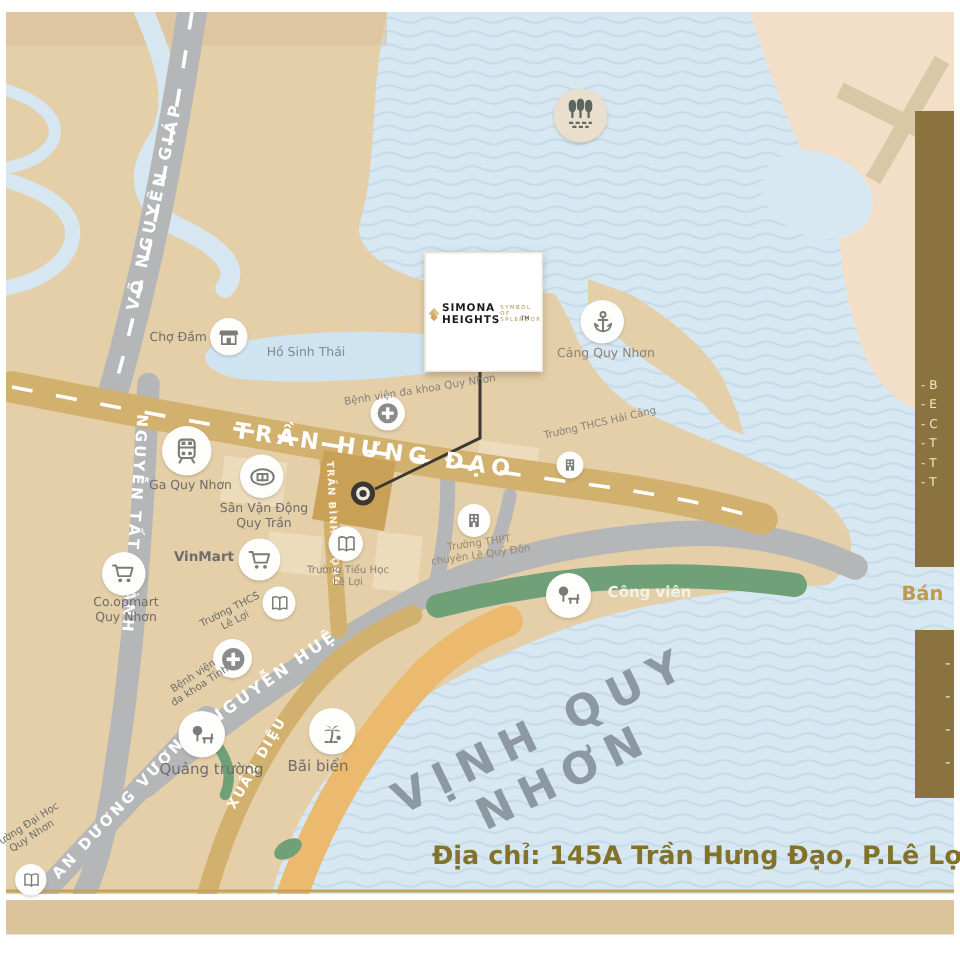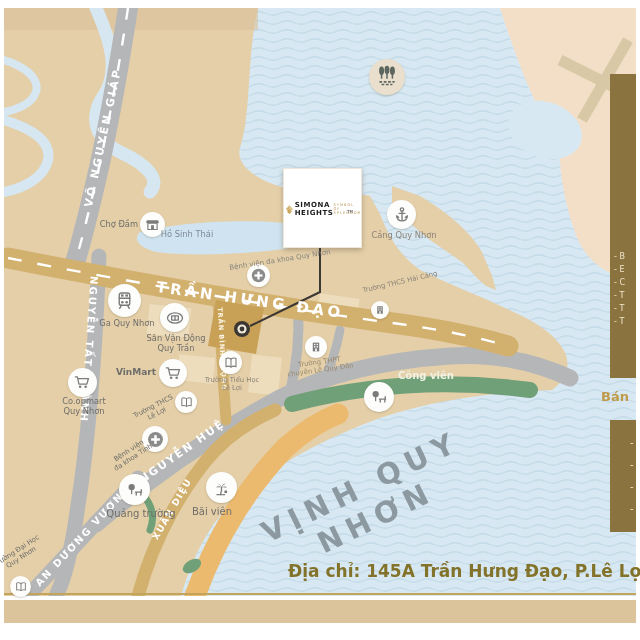--- a/index.html
+++ b/index.html
@@ -286,41 +286,41 @@
       </svg>
 </div>
 <div class="ic" style="left:10px;top:576px;width:21px;height:21px;">
   <svg width="14" height="14" viewBox="0 0 24 24">
         <path class="g" d="M12,6 C9.5,4.2 6.5,4.2 4.5,5.2 L4.5,17.5 C6.5,16.5 9.5,16.5 12,18.2 C14.5,16.5 17.5,16.5 19.5,17.5 L19.5,5.2 C17.5,4.2 14.5,4.2 12,6 Z"></path>
         <line class="g" x1="12" y1="6" x2="12" y2="18"></line>
       </svg>
 </div>
 
 <div class="lb md" style="left:92px;top:220px;width:46px;text-align:right;">Chợ Đầm</div>
-<div class="lb md" style="left:141px;top:230px;width:92px;color:#7e8b95;">Hồ Sinh Thái</div>
+<div class="lb md" style="left:158px;top:230px;width:92px;color:#7e8b95;">Hồ Sinh Thái</div>
 <div class="lb rot" style="left:224px;top:256px;width:112px;font-size:7px;transform:rotate(-9deg);color:#87847c;">Bệnh viện đa khoa Quy Nhơn</div>
 <div class="lb md" style="left:84px;top:319px;width:86px;">Ga Quy Nhơn</div>
 <div class="lb md" style="left:130px;top:334px;width:92px;">Sân Vận Động
 Quy Trần</div>
 <div class="lb" style="left:112px;top:367px;width:44px;text-align:right;font-size:9px;font-weight:600;">VinMart</div>
 <div class="lb md" style="left:44px;top:397px;width:80px;">Co.opmart
 Quy Nhơn</div>
 <div class="lb sm" style="left:190px;top:376px;width:84px;color:#8c8378;">Trường Tiểu Học
 Lê Lợi</div>
 <div class="lb sm rot" style="left:118px;top:402px;width:74px;transform:rotate(-27deg);">Trường THCS
 Lê Lợi</div>
 <div class="lb sm rot" style="left:94px;top:446px;width:74px;transform:rotate(-33deg);">Bệnh viện
 đa khoa Tỉnh</div>
 <div class="lb md" style="left:362px;top:231px;width:84px;color:#8c8378;">Cảng Quy Nhơn</div>
 <div class="lb sm rot" style="left:352px;top:278px;width:96px;transform:rotate(-13deg);color:#8c8378;">Trường THCS Hải Cảng</div>
 <div class="lb sm rot" style="left:274px;top:358px;width:92px;transform:rotate(-8deg);color:#98896f;">Trường THPT
 chuyên Lê Quý Đôn</div>
-<div class="lb lg" style="left:398px;top:370px;width:70px;text-align:left;color:#f0f2e4;font-weight:600;">Công viên</div>
+<div class="lb lg" style="left:398px;top:390px;width:70px;text-align:center;color:#f0f2e4;font-weight:600;">Công viên</div>
 <div class="lb lg" style="left:102px;top:508px;width:78px;">Quảng trường</div>
-<div class="lb lg" style="left:176px;top:506px;width:72px;">Bãi viên</div>
+<div class="lb lg" style="left:176px;top:506px;width:72px;">Bãi biển</div>
 <div class="lb sm rot" style="left:-16px;top:546px;width:70px;transform:rotate(-33deg);">Trường Đại Học
 Quy Nhơn</div>
 
 <div id="panel-top">
   <div>- B</div>
   <div>- E</div>
   <div>- C</div>
   <div>- T</div>
   <div>- T</div>
   <div>- T</div>

